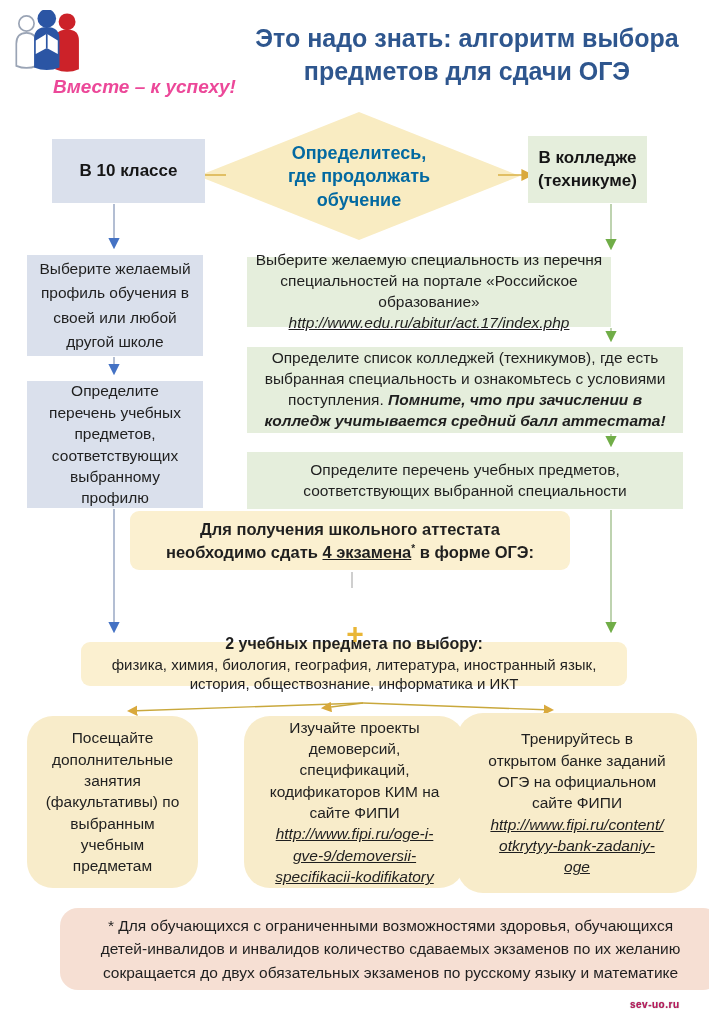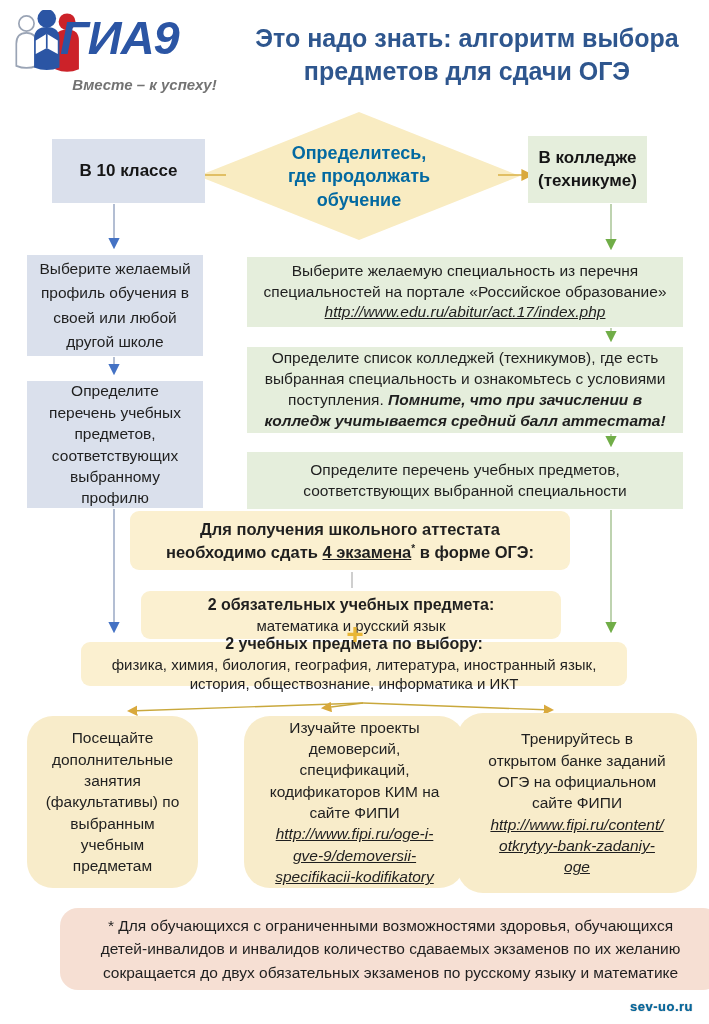--- a/index.html
+++ b/index.html
@@ -3,43 +3,43 @@
 <meta charset="utf-8">
 <style>
   html,body{margin:0;padding:0;background:#ffffff;}
   body{font-family:"Liberation Sans", sans-serif; color:#1f1f1f;}
   #page{position:relative;width:709px;height:1024px;background:#ffffff;overflow:hidden;}
 
   
   .logo-icon{position:absolute;left:12px;top:10px;width:78px;height:66px;}
   .logo-text{position:absolute;left:60px;top:14px;font-size:47px;font-weight:bold;font-style:italic;
              color:#2B55A4;letter-spacing:-1px;line-height:1;}
-  .logo-slogan{position:absolute;left:52px;top:76px;width:185px;font-size:15px;font-weight:bold;
-               font-style:italic;color:#737373;text-align:center;}
+  .logo-slogan{position:absolute;left:52px;top:76px;width:185px;font-size:19px;font-weight:bold;
+               font-style:italic;color:#ec4899;text-align:center;}
   .page-title{position:absolute;left:233px;top:22px;width:468px;text-align:center;font-size:25px;
               font-weight:bold;color:#2E568E;line-height:33px;white-space:pre-line;}
 
   
   .box{position:absolute;display:flex;align-items:center;justify-content:center;text-align:center;
        box-sizing:border-box;}
   .pre{white-space:pre-line;}
   .blue-box{background:#DAE0EC;}
   .green-box{background:#E5EEDC;}
   .cream-box{background:#FBF0D0;border-radius:9px;}
   .tip-box{background:#F8ECCA;border-radius:26px;}
   .head-box{font-size:17px;font-weight:bold;color:#161616;}
 
   .diamond-label{position:absolute;left:240px;top:126px;width:238px;height:102px;display:flex;
                  align-items:center;justify-content:center;text-align:center;font-size:18px;
                  font-weight:bold;color:#0369a1;white-space:pre-line;line-height:1.3;}
 
   .step-text{font-size:15.5px;line-height:1.35;}
   .l2{left:27px;top:255px;width:176px;height:101px;line-height:1.55;}
   .l3{left:27px;top:381px;width:176px;height:127px;}
-  .r1{left:247px;top:257px;width:436px;height:70px;}
+  .r1{left:247px;top:257px;width:364px;height:70px;}
   .r2{left:247px;top:347px;width:436px;height:86px;padding:16px 10px;}
   .r3{left:247px;top:452px;width:436px;height:57px;}
 
   .m1{left:130px;top:511px;width:440px;height:59px;font-size:16.5px;font-weight:bold;line-height:1.35;}
   .m2{left:141px;top:591px;width:420px;height:48px;}
   .m3{left:81px;top:642px;width:546px;height:44px;}
   .m-title{font-size:16px;font-weight:bold;line-height:1.3;}
   .m-list{font-size:15px;line-height:1.3;}
 
   .plus-sign{position:absolute;left:341px;top:618px;width:28px;height:32px;font-size:30px;
@@ -51,21 +51,21 @@
   .tip-text{font-size:15.5px;line-height:1.38;}
 
   .footnote-box{left:25px;top:908px;width:661px;height:82px;background:#F6DFD3;border-radius:18px;
                 font-size:15.5px;line-height:1.5;margin-left:35px;}
 
   .link{font-style:italic;text-decoration:underline;color:#1f1f1f;cursor:pointer;}
   .emphasis{font-weight:bold;font-style:italic;}
   .underlined{text-decoration:underline;}
   sup.ast{font-size:10px;vertical-align:super;}
 
-  .watermark{position:absolute;left:630px;top:999px;font-size:13px;font-weight:bold;color:#0369a1;
+  .watermark{position:absolute;left:630px;top:999px;font-size:10px;font-weight:bold;color:#be185d;
              text-shadow:0 0 1px #6f6f6f;letter-spacing:0.5px;}
 
   .overlay{position:absolute;left:0;top:0;z-index:0;pointer-events:none;}
   .box,{z-index:1;}
   .box{z-index:1;}
 </style>
 </head>
 <body>
 
 <div id="page">
@@ -111,21 +111,20 @@
 
     <circle cx="64" cy="14" r="10" fill="#CC2229"></circle>
     <path d="M50,70 V36 Q50,23 64,23 Q78,23 78,36 V70 Q64,76 50,70 z" fill="#CC2229"></path>
 
     <circle cx="40" cy="10" r="11" fill="#2B55A4"></circle>
     <path d="M25,68 V34 Q25,20 40,20 Q55,20 55,34 V68 Q40,74 25,68 z" fill="#2B55A4"></path>
 
     <path d="M27,36 L40,28 L53,36 L53,52 L40,45 L27,52 z" fill="#ffffff"></path>
     <path d="M40,28 L40,45" stroke="#2B55A4" stroke-width="2"></path>
   </svg>
-  <div class="logo-text">ГИА9</div>
   <div class="logo-slogan">Вместе – к успеху!</div>
   <div class="page-title">Это надо знать: алгоритм выбора
 предметов для сдачи ОГЭ</div>
 
   <div class="diamond-label">Определитесь,
 где продолжать
 обучение</div>
 
   <div class="box blue-box head-box" style="left:16px;top:139px;width:153px;height:64px;margin-left:36px;">
     <span class="pre">В 10 классе</span>
@@ -165,26 +164,20 @@
   <div class="box green-box step-text r3">
     <span class="pre">Определите перечень учебных предметов,
 соответствующих выбранной специальности</span>
   </div>
 
   <div class="box cream-box m1">
     <span class="pre"><span>Для получения школьного аттестата
 необходимо сдать </span><span class="underlined">4 экзамена</span><sup class="ast">*</sup><span> в форме ОГЭ:</span></span>
   </div>
 
-  <div class="box cream-box m2">
-    <span>
-      <span class="m-title">2 обязательных учебных предмета:</span><br>
-      <span class="m-list">математика и русский язык</span>
-    </span>
-  </div>
 
   <div class="plus-sign">+</div>
 
   <div class="box cream-box m3">
     <span>
       <span class="m-title">2 учебных предмета по выбору:</span><br>
       <span class="m-list pre">физика, химия, биология, география, литература, иностранный язык,
 история, обществознание, информатика и ИКТ</span>
     </span>
   </div>

